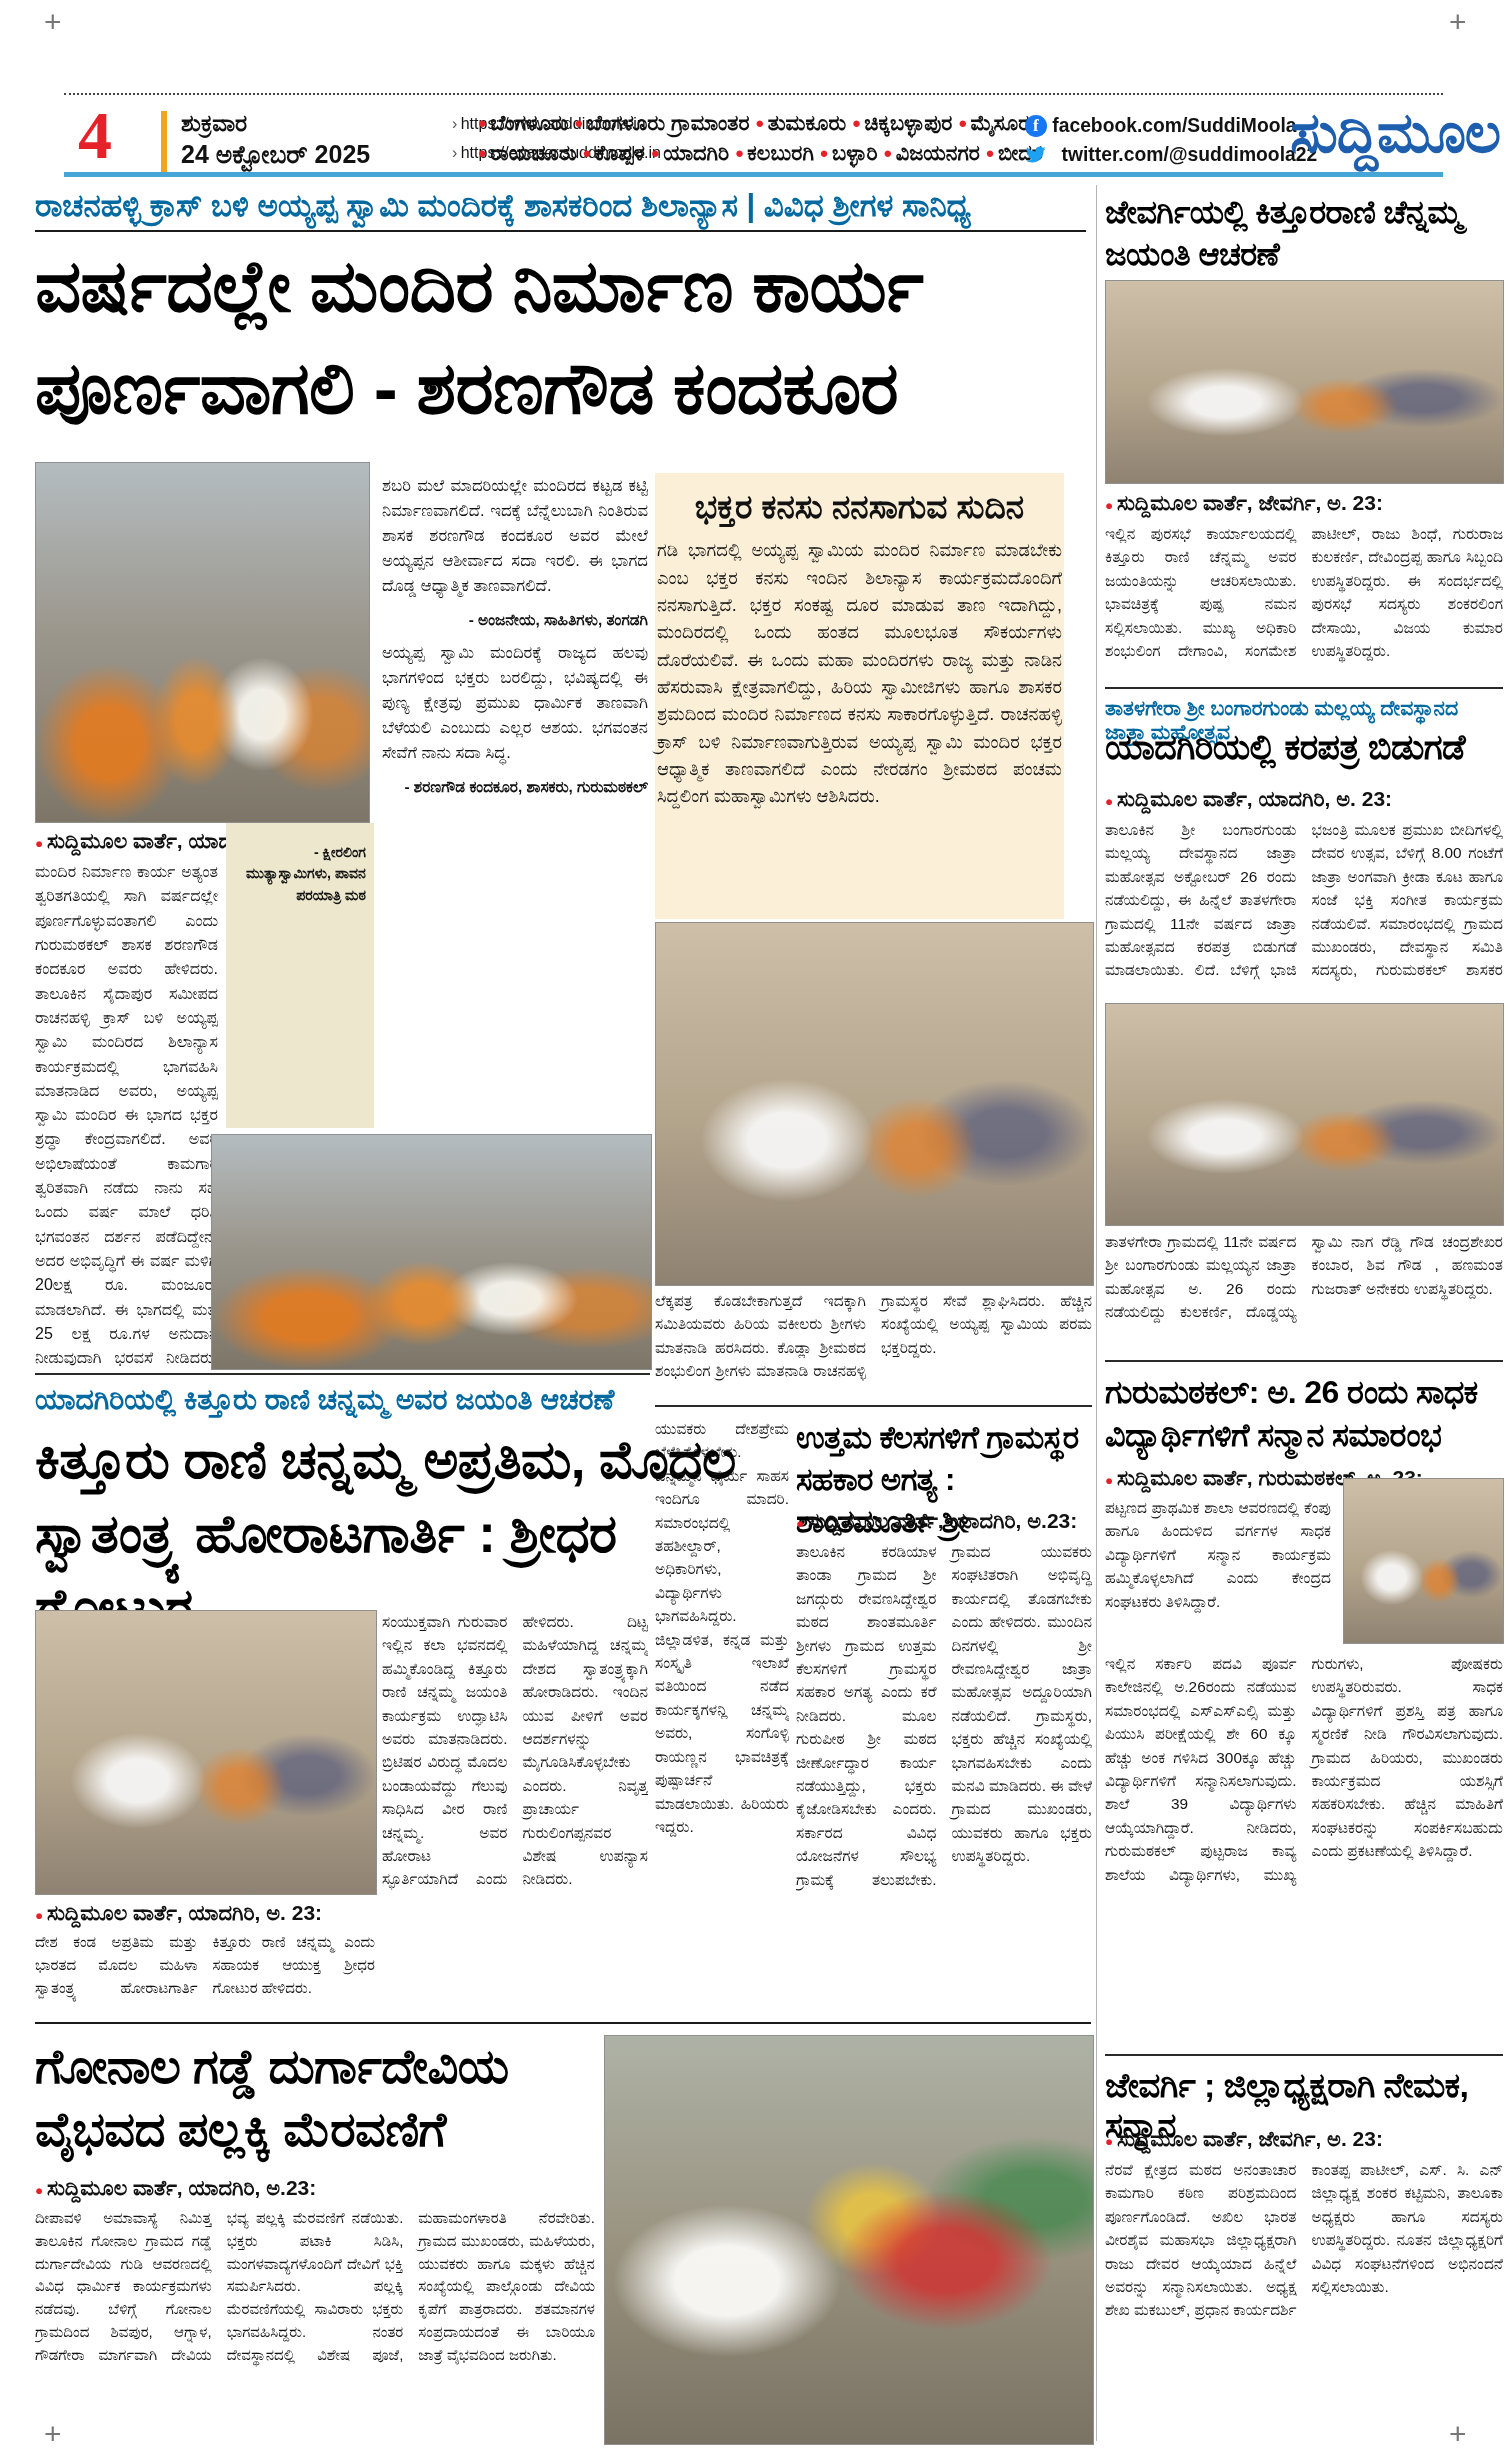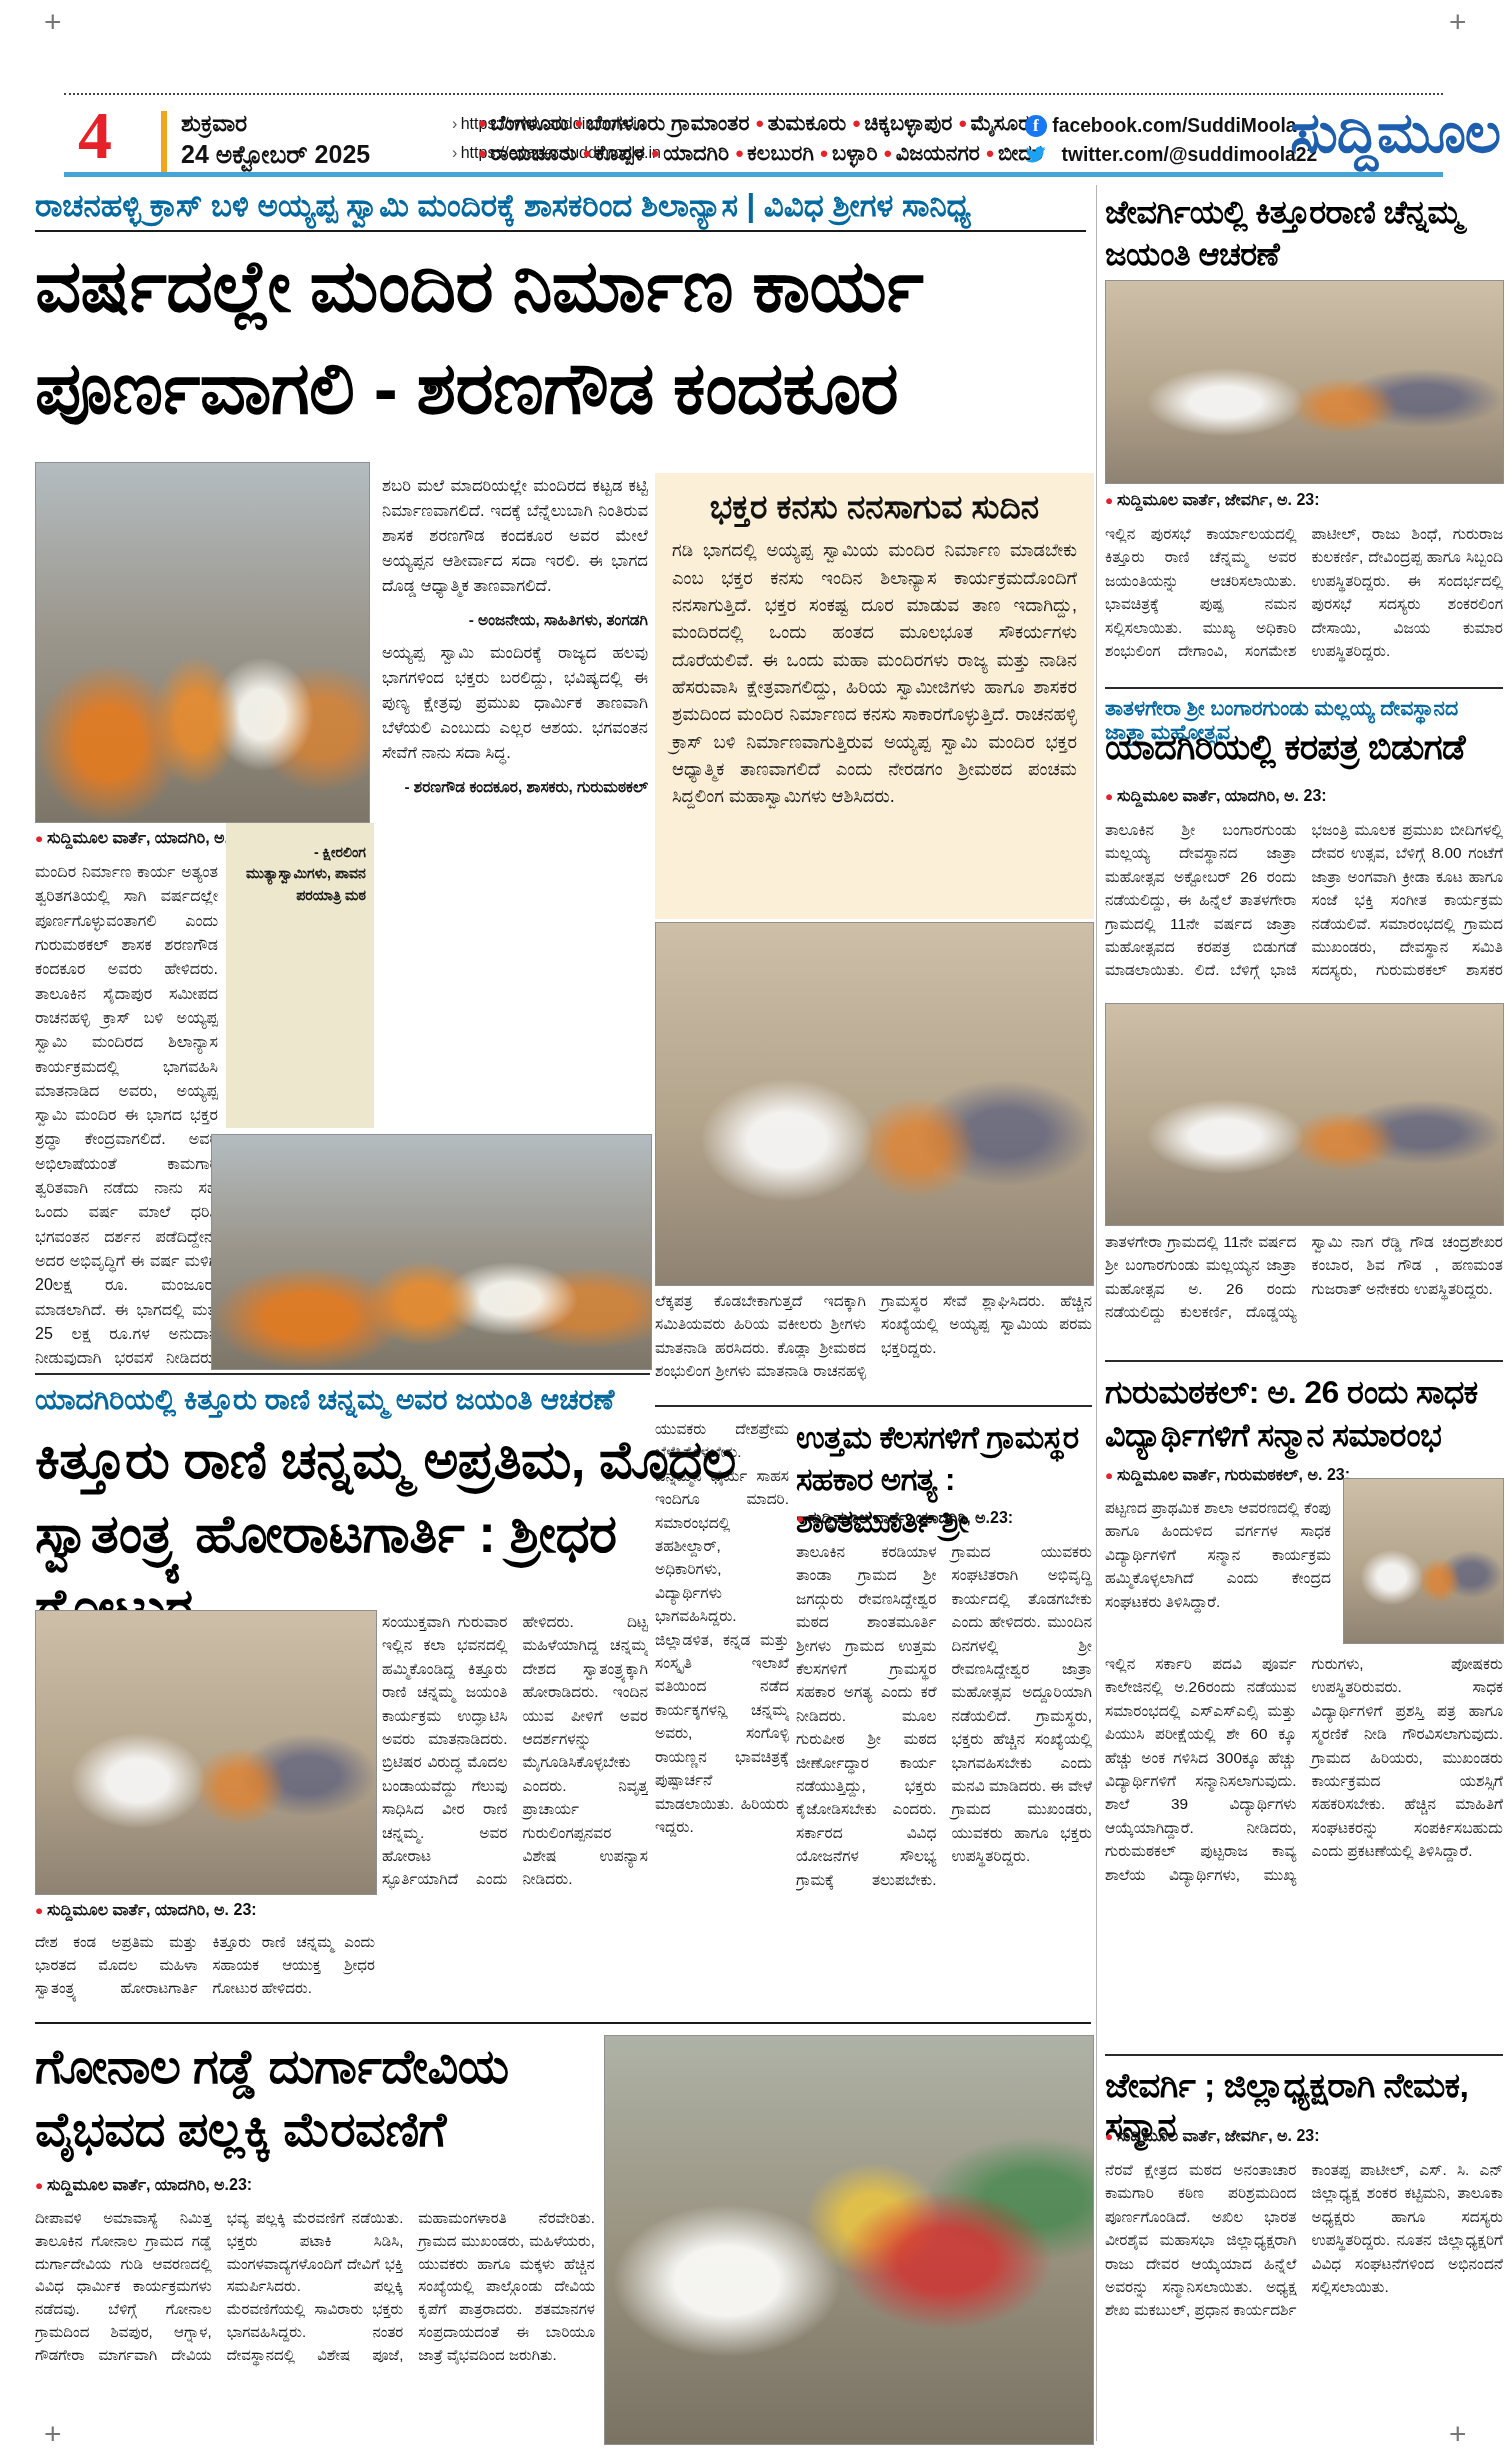--- a/index.html
+++ b/index.html
@@ -1,21 +1,21 @@
 <!DOCTYPE html>
 <html style="font-size:9px"><head>
 <meta charset="utf-8">
 <style>
   html,body{margin:0;padding:0}
   body{width:1507px;height:2462px;position:relative;background:#fff;color:#121212;
        font-family:"Liberation Sans",sans-serif;overflow:hidden}
   .abs{position:absolute}
   .jt{text-align:justify}
   .bodytxt{font-size:15.4px;line-height:1.52;overflow:hidden}
-  .byline{font-size:16px;font-weight:bold;white-space:nowrap}
+  .byline{font-size:21px;font-weight:bold;white-space:nowrap}
   .byline::before{content:"● ";color:#e62129;font-size:13.6px}
   .rule{position:absolute;background:#1a1a1a;height:2.3px}
   .thinrule{position:absolute;background:#2a2a2a;height:1.7px}
   .photo{position:absolute;border:0.6px solid #8f8f8f;
     background:
       radial-gradient(ellipse at 22% 78%, rgba(235,122,25,.85) 0 9%, transparent 20%),
       radial-gradient(ellipse at 48% 72%, rgba(244,140,35,.8) 0 8%, transparent 18%),
       radial-gradient(ellipse at 68% 70%, rgba(250,249,242,.9) 0 7%, transparent 16%),
       radial-gradient(ellipse at 86% 74%, rgba(230,130,40,.7) 0 8%, transparent 17%),
       linear-gradient(180deg,#b4bcc0 0%,#9b968c 48%,#7d7668 100%)}
@@ -31,21 +31,21 @@
       radial-gradient(ellipse at 88% 40%, rgba(40,130,60,.6) 0 8%, transparent 18%),
       linear-gradient(180deg,#aeb2a6 0%,#99927f 52%,#7a7263 100%)}
   .kicker{font-weight:bold;color:#0369a1}
   .headline{font-weight:900;color:#000;letter-spacing:-0.6px}
   .attr{font-weight:bold;text-align:right;display:block;margin:10px 0 8px}
   .citybullet{font-weight:bold;font-size:21px;white-space:nowrap}
   .citybullet::before{content:"●";color:#e62129;font-size:15px;margin:0 3.4px 0 5.7px;vertical-align:1.7px}
   .urlline{font-weight:normal;font-size:16px;white-space:nowrap}
   .urlline::before{content:"›";margin-right:3.4px;color:#555}
   .quotebox{background:#ece7cd;padding:9px 8px;font-size:15.4px;line-height:1.5;text-align:justify}
-  .creambox{background:#fcefd8;padding:15px 17px}
+  .creambox{background:#fcefd8;padding:15px 2px}
   .crophair{position:absolute;color:#777;font-size:30px;font-weight:200}
   .cols2{column-count:2;column-gap:15px}
   .cols3{column-count:3;column-gap:15px}
   .socialtxt{font-weight:bold;font-size:19.3px;white-space:nowrap}
 </style>
 </head>
 <body>
 
 <span class="crophair" style="left:44px;top:4.5px">+</span>
 <span class="crophair" style="left:1449px;top:4.5px">+</span>

